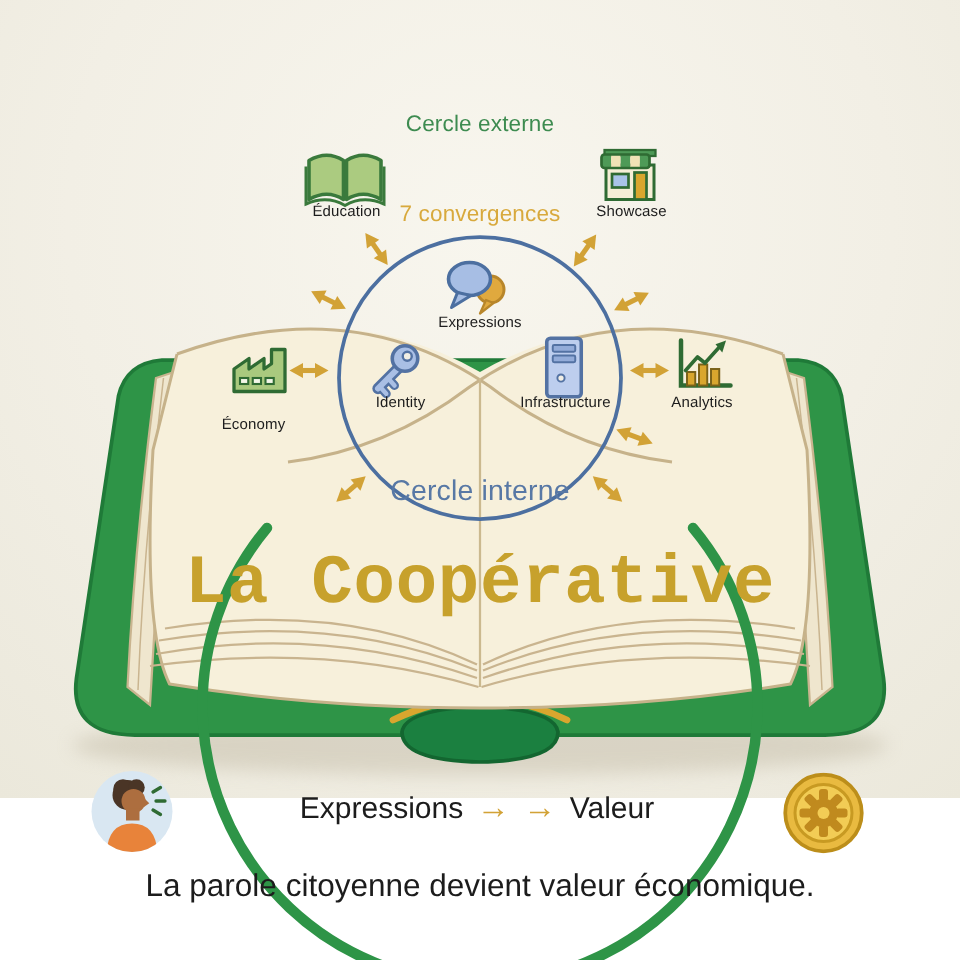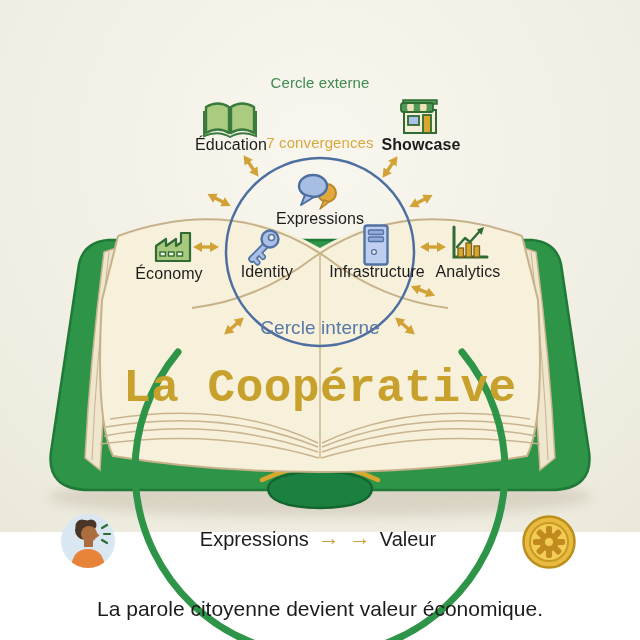--- a/index.html
+++ b/index.html
@@ -2,32 +2,32 @@
 <html><head>
 <meta charset="utf-8">
 <style>
   html,body{margin:0;padding:0;}
   body{width:640px;height:640px;overflow:hidden;font-family:"Liberation Sans",sans-serif;}
   .scene{position:relative;width:640px;height:532px;
     background:radial-gradient(circle at 50% 28%, #f8f6ee 0%, #f2efe5 55%, #ebe8db 100%);}
   .art{position:absolute;left:0;top:0;}
   .icon-box{position:absolute;}
   .label{position:absolute;transform:translateX(-50%);white-space:nowrap;
-    font-size:16px;font-weight:500;color:#1c1c1c;letter-spacing:.1px;}
+    font-size:10px;font-weight:500;color:#1c1c1c;letter-spacing:.1px;}
   .label.green{color:#3d8b50;font-size:15px;}
   .label.gold{color:#d8a93c;font-size:15px;}
   .label.blue{color:#5878a5;font-size:19px;}
   .book-title{position:absolute;left:320px;top:363px;transform:translateX(-50%);
     font-family:Liberation Mono, monospace;font-size:46px;font-weight:700;
     color:#c7a12c;white-space:nowrap;letter-spacing:.5px;}
   .formula{position:absolute;left:0;right:4px;top:526px;display:flex;justify-content:center;
     align-items:center;gap:9px;font-size:20px;font-weight:500;color:#1c1c1c;}
   .formula .arrow{color:#d2a236;font-weight:700;font-size:22px;transform:translateY(-1px);}
   .tagline{position:absolute;left:320px;top:579px;transform:translateX(-50%);
-    font-size:21px;font-weight:500;color:#1c1c1c;white-space:nowrap;margin-top:18px;}
+    font-size:21px;font-weight:500;color:#1c1c1c;white-space:nowrap;}
 </style>
 </head>
 <body>
 
 <div class="scene">
 
   <svg class="art" width="640" height="640" viewBox="0 0 640 640">
     <defs>
       <filter id="soft" x="-30%" y="-30%" width="160%" height="160%">
           <feGaussianBlur stdDeviation="6"></feGaussianBlur>
@@ -169,23 +169,23 @@
       <rect x="18" y="19" width="5.5" height="14" fill="#d9a62e" stroke="#7a6118" stroke-width="1.3"></rect>
       <rect x="26" y="22" width="5.5" height="11" fill="#d9a62e" stroke="#7a6118" stroke-width="1.3"></rect>
       <path d="M9,23 L17,14 L22,18 L31,8" fill="none" stroke="#2f6b33" stroke-width="2.4" stroke-linecap="round" stroke-linejoin="round"></path>
       <path d="M36,3 L29,5.5 L33.5,11 Z" fill="#2f6b33"></path>
     </svg>
   </div>
 
   <div class="label green" style="left:320px;top:74px;">Cercle externe</div>
   <div class="label gold" style="left:320px;top:134px;">7 convergences</div>
   <div class="label" style="left:231px;top:136px;">Éducation</div>
-  <div class="label" style="left:421px;top:136px;font-weight:bold;">Showcase</div>
+  <div class="label" style="left:421px;top:136px;">Showcase</div>
   <div class="label" style="left:320px;top:210px;">Expressions</div>
-  <div class="label" style="left:169px;top:265px;">Économy</div>
+  <div class="label" style="left:169px;top:278px;">Économy</div>
   <div class="label" style="left:267px;top:263px;text-align:right;">Identity</div>
   <div class="label" style="left:377px;top:263px;">Infrastructure</div>
   <div class="label" style="left:468px;top:263px;">Analytics</div>
   <div class="label blue" style="left:320px;top:317px;">Cercle interne</div>
 
   <div class="book-title">La Coopérative</div>
 
   <div class="icon-box" style="left:60px;top:513px;">
     <svg width="56" height="56" viewBox="0 0 56 56">
       <circle cx="28" cy="28" r="27" fill="#d9e7f2"></circle>

